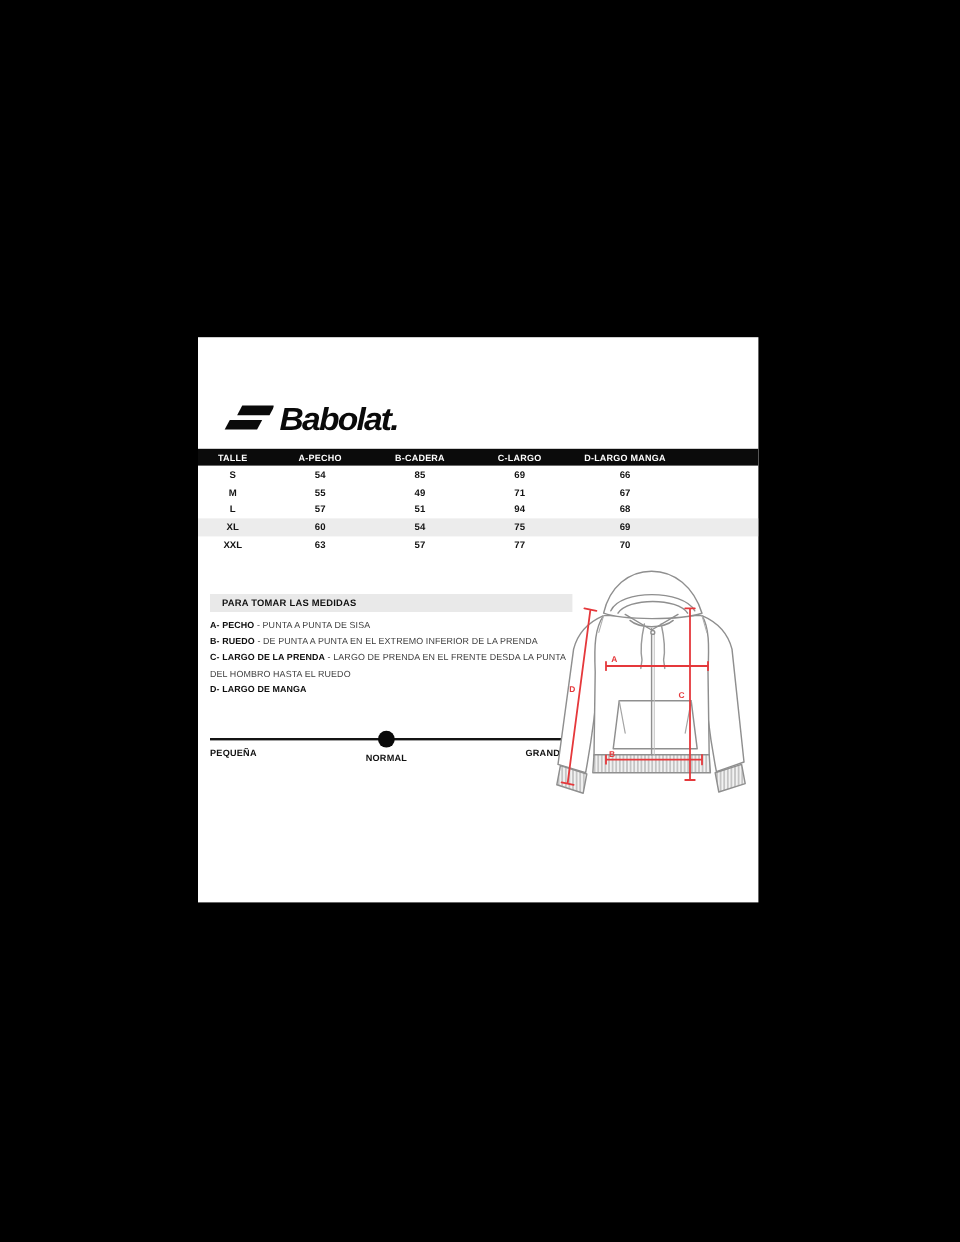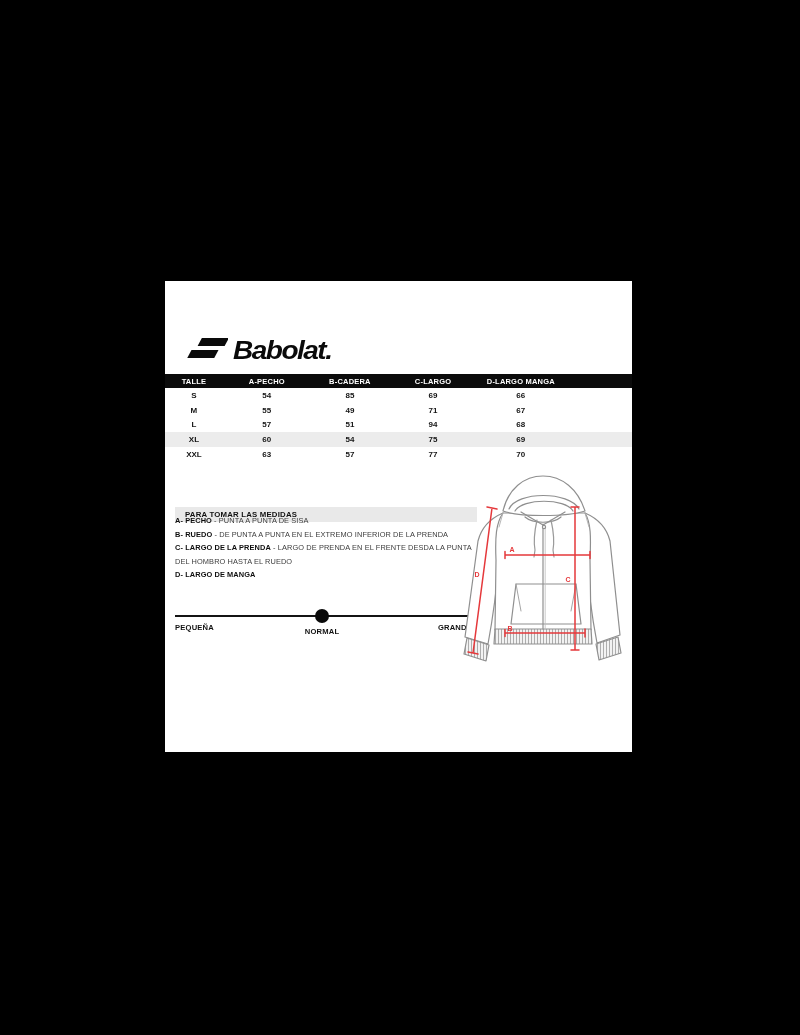--- a/index.html
+++ b/index.html
@@ -16,21 +16,21 @@
   .size-table{position:absolute;left:0;top:93px;width:467px;}
   .trow{display:grid;grid-template-columns:12.4% 18.8% 16.8% 18.8% 18.8% 1fr;align-items:center;
     height:14.7px;text-align:center;font-weight:bold;font-size:8px;color:#141414;}
   .trow.thead{background:#0b0b0b;color:#fff;height:14px;font-size:7.5px;letter-spacing:.2px;}
   .trow.alt{background:#ececec;}
 
   
   .bar{position:absolute;left:10px;width:302px;height:15px;background:#e9e9e9;
     display:flex;align-items:center;padding-left:10px;box-sizing:border-box;
     font-size:7.8px;font-weight:bold;color:#111;letter-spacing:.2px;}
-  .bar.measures{top:214px;margin-top:12px;}
+  .bar.measures{top:214px;}
   .bar.guide{top:308px;}
 
   
   .measure-list{position:absolute;left:10px;top:233px;width:300px;}
   .measure-item{font-size:7.4px;line-height:13.6px;color:#3c3c3c;letter-spacing:.1px;}
   .measure-item b{color:#0e0e0e;}
 
   
   .slider-track{position:absolute;left:10px;top:334px;width:297px;height:2px;background:#141414;}
   .slider-knob{position:absolute;left:150px;top:328px;width:14px;height:14px;border-radius:50%;background:#0a0a0a;}

